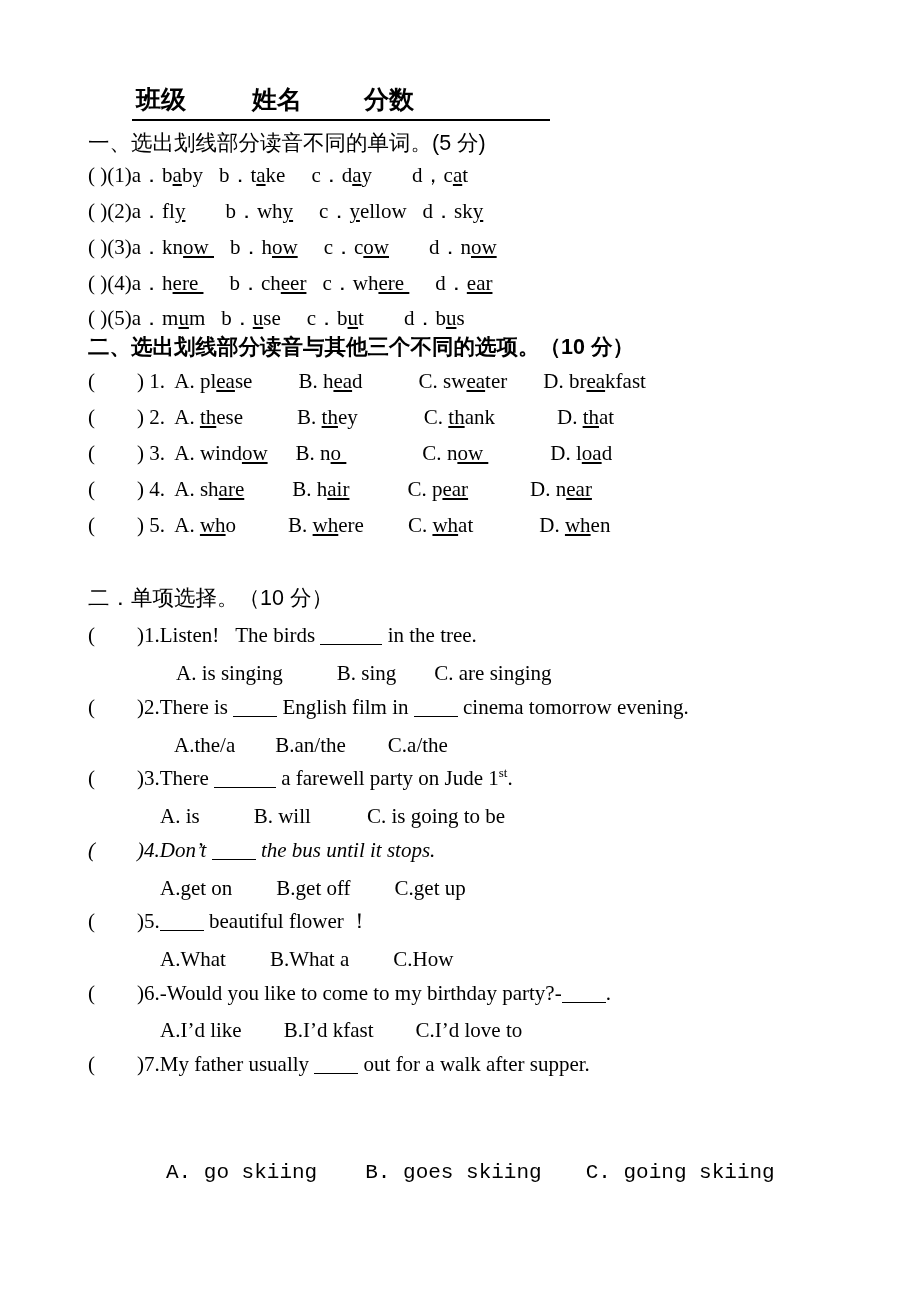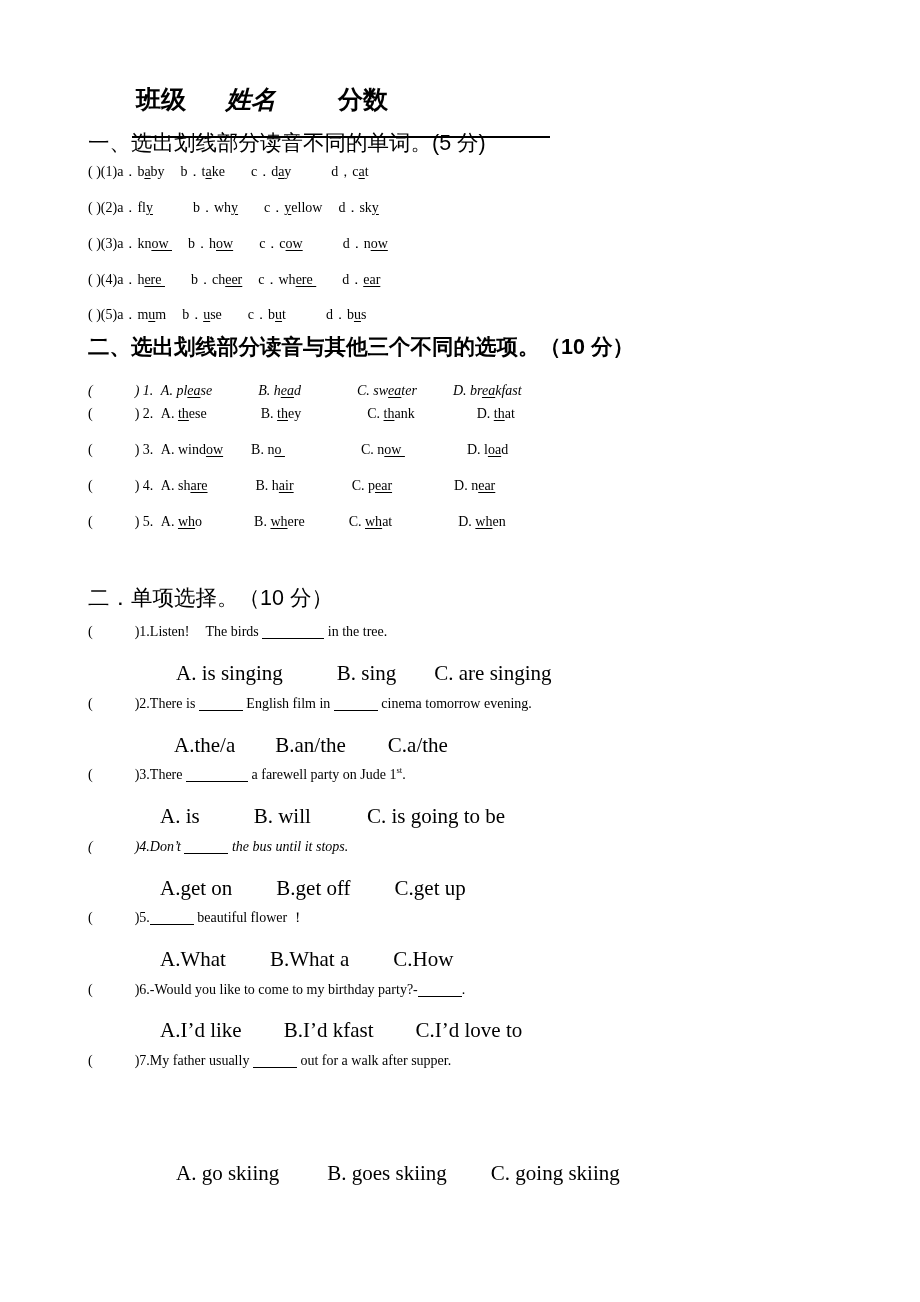--- a/index.html
+++ b/index.html
@@ -33,38 +33,38 @@
   }
   .title-main {
     font-size: 25px;
     font-weight: 700;
     letter-spacing: 0.5px;
   }
   .title-fields {
     display: flex;
     align-items: baseline;
     border-bottom: 2px solid #000;
-    padding-bottom: 20px;
+    padding-bottom: 3px;
     margin-left: 14px;
     width: 418px;
     box-sizing: border-box;
   }
   .title-field {
     font-size: 25px;
     font-weight: 700;
   }
   .tf-1 { margin-left: 4px; }
-  .tf-2 { margin-left: 40px; font-style: italic; }
+  .tf-2 { margin-left: 66px; }
   .tf-3 { margin-left: 62px; }
 
   
   .row {
     position: absolute;
     white-space: nowrap;
-    font-size: 14px;
+    font-size: 21px;
     line-height: 1;
   }
   .heading {
     font-size: 21.5px;
   }
   .heading.bold { font-weight: 700; }
 
   .cn { font-family: "Liberation Sans", "DejaVu Sans", sans-serif; }
 
   
@@ -124,21 +124,21 @@
   <div class="row" style="left:88px; top:273px;">
     <span>(  )</span><span>(4)</span><span><span>a．</span><span>h</span><u class="ph">ere </u><span></span></span><span class="sp-m"></span><span><span>b．</span><span>ch</span><u class="ph">eer</u><span></span></span><span class="sp-w"></span><span><span>c．</span><span>wh</span><u class="ph">ere </u><span></span></span><span class="sp-m"></span><span><span>d．</span><span></span><u class="ph">ear</u><span></span></span>
   </div>
 
   <div class="row" style="left:88px; top:308px;">
     <span>(  )</span><span>(5)</span><span><span>a．</span><span>m</span><u class="ph">u</u><span>m</span></span><span class="sp-w"></span><span><span>b．</span><span></span><u class="ph">u</u><span>se</span></span><span class="sp-m"></span><span><span>c．</span><span>b</span><u class="ph">u</u><span>t</span></span><span class="sp-l"></span><span><span>d．</span><span>b</span><u class="ph">u</u><span>s</span></span>
   </div>
 
   <div class="row heading bold cn" style="left:88px; top:337px;">二、选出划线部分读音与其他三个不同的选项。（10 分）</div>
 
-  <div class="row" style="left:88px; top:384px;font-style:italic;">
+  <div class="row" style="left:88px; top:371px;">
     <span>(</span><span style="display:inline-block;width:42px;"></span><span>)</span>
     <span>1.</span>
     <span style="display:inline-block;width:4px;"></span><span><span>A. </span><span>pl</span><u class="ph">ea</u><span>se</span></span><span style="display:inline-block;width:46px;"></span><span><span>B. </span><span>h</span><u class="ph">ea</u><span>d</span></span><span style="display:inline-block;width:56px;"></span><span><span>C. </span><span>sw</span><u class="ph">ea</u><span>ter</span></span><span style="display:inline-block;width:36px;"></span><span><span>D. </span><span>br</span><u class="ph">ea</u><span>kfast</span></span>
   </div>
 
   <div class="row" style="left:88px; top:407px;">
     <span>(</span><span style="display:inline-block;width:42px;"></span><span>)</span>
     <span>2.</span>
     <span style="display:inline-block;width:4px;"></span><span><span>A. </span><span></span><u class="ph">th</u><span>ese</span></span><span style="display:inline-block;width:54px;"></span><span><span>B. </span><span></span><u class="ph">th</u><span>ey</span></span><span style="display:inline-block;width:66px;"></span><span><span>C. </span><span></span><u class="ph">th</u><span>ank</span></span><span style="display:inline-block;width:62px;"></span><span><span>D. </span><span></span><u class="ph">th</u><span>at</span></span>
   </div>
@@ -202,17 +202,17 @@
     <span>(</span><span style="display:inline-block;width:42px;"></span><span>)</span><span>6.</span><span>-Would you like to come to my birthday party?-</span><span class="blank b4"></span><span>.</span>
   </div>
   <div class="opt-line" style="left:160px; top:1018px;">
     <span>A.I’d like</span><span style="display:inline-block;width:42px;"></span><span>B.I’d kfast</span><span style="display:inline-block;width:42px;"></span><span>C.I’d love to</span>
   </div>
 
   <div class="row" style="left:88px; top:1054px;">
     <span>(</span><span style="display:inline-block;width:42px;"></span><span>)</span><span>7.</span><span>My father usually </span><span class="blank b4"></span><span> out for a walk after supper.</span>
   </div>
 
-  <div class="opt-line" style="left:176px; top:1161px;">
+  <div class="opt-line" style="left:166px; top:1161px;font-family:Liberation Mono, monospace;">
     <span>A. go skiing</span><span style="display:inline-block;width:48px;"></span><span>B. goes skiing</span><span style="display:inline-block;width:44px;"></span><span>C. going skiing</span>
   </div>
 
 </div>
 
 </body></html>

